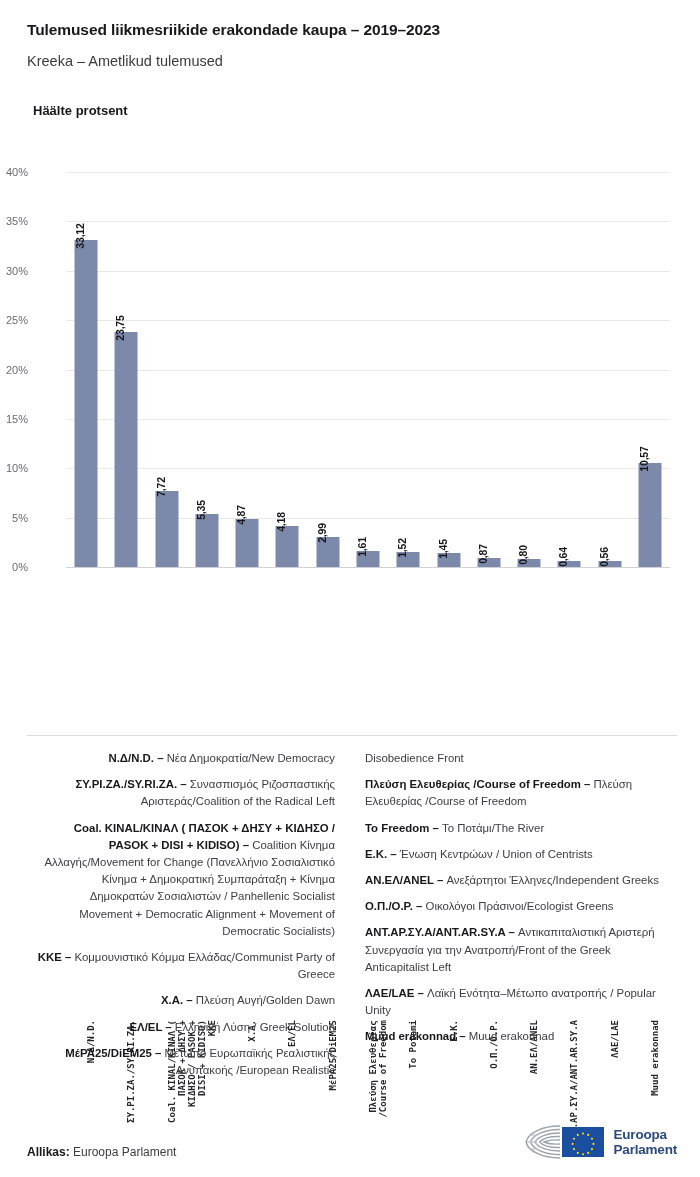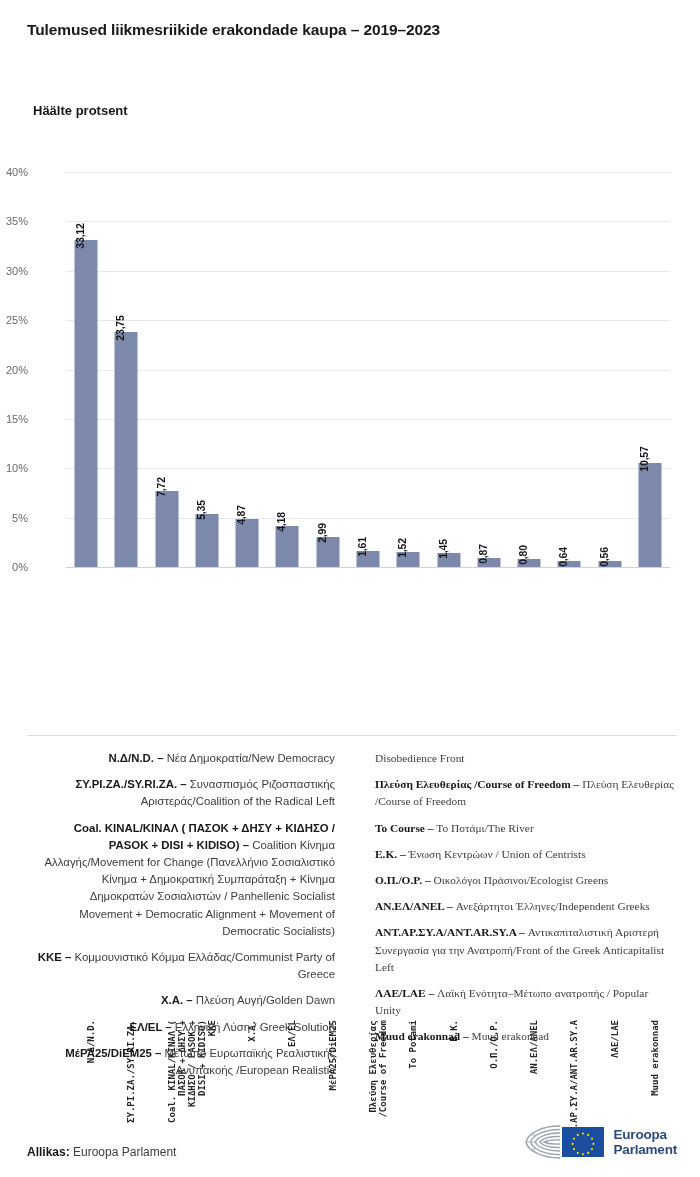--- a/index.html
+++ b/index.html
@@ -159,21 +159,21 @@
     font-size: 11.4px;
     line-height: 17.2px;
     color: #3d3d41;
   }
   .legend-col {
     position: absolute;
     top: 0;
     width: 300px;
   }
   .legend-col.left  { left: 8px; text-align: right; }
-  .legend-col.right { left: 348px; font-family: Liberation Serif, serif; }
+  .legend-col.right { left: 338px; }
   .legend-item { margin-bottom: 9px; }
   .legend-item b { color: #18181a; font-weight: bold; }
 
   
   .footer {
     position: absolute;
     left: 27px;
     top: 1142px;
     width: 650px;
     height: 30px;
@@ -201,20 +201,21 @@
     line-height: 15px;
     color: #2b4a7d;
     letter-spacing: -0.2px;
   }
 </style>
 </head>
 <body>
 
 <div class="header">
   <h1 class="chart-title">Tulemused liikmesriikide erakondade kaupa – 2019–2023</h1>
+  <h2 class="chart-subtitle">Kreeka – Ametlikud tulemused</h2>
 </div>
 <div class="axis-caption">Häälte protsent</div>
 
 <div class="chart-area">
   <div class="plot" id="gridholder">
       <div class="gridline baseline" style="top: 395px;"></div>
       <div class="ytick" style="top: 395px;">0%</div>
       <div class="gridline" style="top: 345.625px;"></div>
       <div class="ytick" style="top: 345.625px;">5%</div>
       <div class="gridline" style="top: 296.25px;"></div>
@@ -353,24 +354,24 @@
         <div class="legend-item"><b>ΣΥ.ΡΙ.ΖΑ./SY.RI.ZA. – </b><span>Συνασπισμός Ριζοσπαστικής Αριστεράς/Coalition of the Radical Left</span></div>
         <div class="legend-item"><b>Coal. KINAL/ΚΙΝΑΛ ( ΠΑΣΟΚ + ΔΗΣΥ + ΚΙΔΗΣΟ / PASOK + DISI + KIDISO) – </b><span>Coalition Κίνημα Αλλαγής/Movement for Change (Πανελλήνιο Σοσιαλιστικό Κίνημα + Δημοκρατική Συμπαράταξη + Κίνημα Δημοκρατών Σοσιαλιστών / Panhellenic Socialist Movement + Democratic Alignment + Movement of Democratic Socialists)</span></div>
         <div class="legend-item"><b>KKE – </b><span>Κομμουνιστικό Κόμμα Ελλάδας/Communist Party of Greece</span></div>
         <div class="legend-item"><b>Χ.Α. – </b><span>Πλεύση Αυγή/Golden Dawn</span></div>
         <div class="legend-item"><b>ΕΛ/EL – </b><span>Ελληνική Λύση / Greek Solution</span></div>
         <div class="legend-item"><b>ΜέΡΑ25/DiEM25 – </b><span>Μέτωπο Ευρωπαϊκής Ρεαλιστικής Ανυπακοής /European Realistic</span></div>
       </div>
     <div class="legend-col right" id="legend-right">
         <div class="legend-item"><span>Disobedience Front</span></div>
         <div class="legend-item"><b>Πλεύση Ελευθερίας /Course of Freedom – </b><span>Πλεύση Ελευθερίας /Course of Freedom</span></div>
-        <div class="legend-item"><b>To Course – </b><span>Το Ποτάμι/The River</span></div>
+        <div class="legend-item"><b>To Freedom – </b><span>Το Ποτάμι/The River</span></div>
         <div class="legend-item"><b>Ε.Κ. – </b><span>Ένωση Κεντρώων / Union of Centrists</span></div>
+        <div class="legend-item"><b>ΑΝ.ΕΛ/ANEL – </b><span>Ανεξάρτητοι Έλληνες/Independent Greeks</span></div>
         <div class="legend-item"><b>Ο.Π./O.P. – </b><span>Οικολόγοι Πράσινοι/Ecologist Greens</span></div>
-        <div class="legend-item"><b>ΑΝ.ΕΛ/ANEL – </b><span>Ανεξάρτητοι Έλληνες/Independent Greeks</span></div>
         <div class="legend-item"><b>ΑΝΤ.ΑΡ.ΣΥ.Α/ANT.AR.SY.A – </b><span>Αντικαπιταλιστική Αριστερή Συνεργασία για την Ανατροπή/Front of the Greek Anticapitalist Left</span></div>
         <div class="legend-item"><b>ΛΑΕ/LAE – </b><span>Λαϊκή Ενότητα–Μέτωπο ανατροπής / Popular Unity</span></div>
         <div class="legend-item"><b>Muud erakonnad – </b><span>Muud erakonnad</span></div>
       </div>
   </div>
 </div>
 
 <div class="footer">
   <div class="source"><b>Allikas:</b><span> Euroopa Parlament</span></div>
   <div class="ep-logo">

